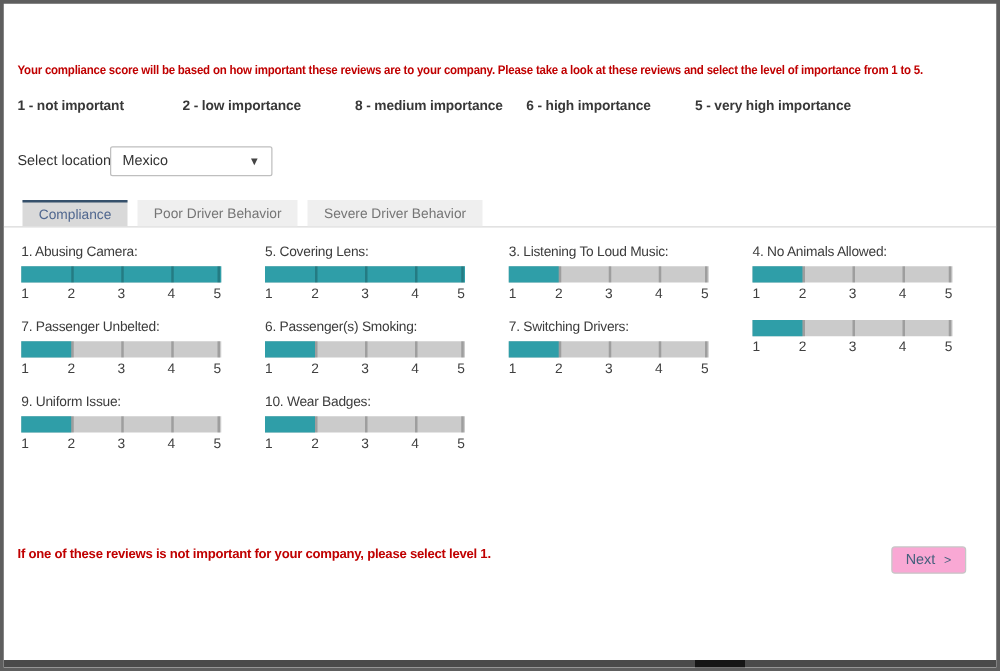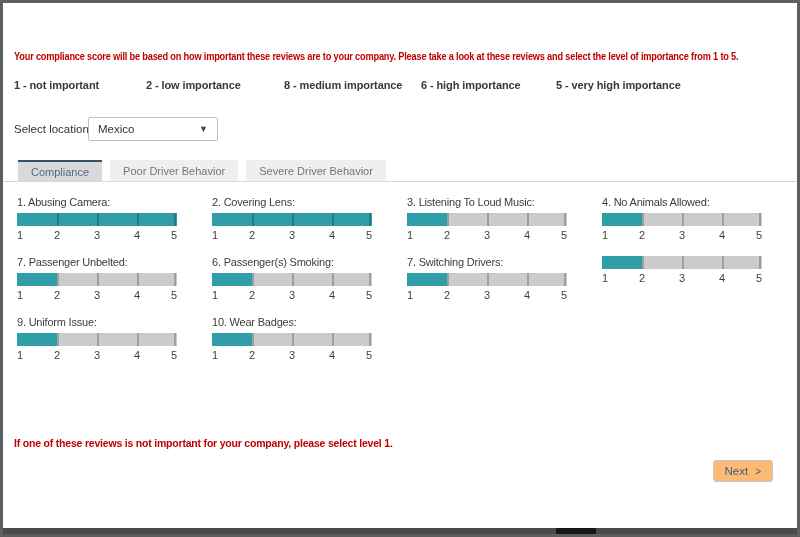--- a/index.html
+++ b/index.html
@@ -118,23 +118,23 @@
   .scale-num.p2 { left: 50%; transform: translateX(-50%); }
   .scale-num.p3 { left: 75%; transform: translateX(-50%); }
   .scale-num.p4 { right: 0; }
   
   .note-text {
     position: absolute; left: 11px; top: 434px;
     color: #c00000; font-size: 10.5px; font-weight: 700;
     letter-spacing: -0.2px; white-space: nowrap;
   }
   .next-btn {
-    position: absolute; right: 24px; top: 457px;
+    position: absolute; right: 24px; top: 434px;
     display: flex; align-items: center; gap: 7px;
-    background: #fdba74; border: 1px solid #c6c6c6; border-radius: 3px;
+    background: #f9a8d4; border: 1px solid #c6c6c6; border-radius: 3px;
     padding: 4px 11px; cursor: pointer;
     color: #44607c; font-size: 11.5px; font-family: inherit;
   }
   .next-chevron { font-size: 10px; line-height: 11px; }
   
   .bottom-bar {
     position: absolute; left: 0; right: 0; bottom: 0; height: 6px;
     background: #4a4a4a;
   }
   .bottom-notch {
@@ -174,21 +174,21 @@
     </div>
     <div class="slider-scale">
           <span class="scale-num p0">1</span>
           <span class="scale-num p1">2</span>
           <span class="scale-num p2">3</span>
           <span class="scale-num p3">4</span>
           <span class="scale-num p4">5</span>
         </div>
   </div>
       <div class="slider-item">
-    <div class="slider-label">2. Covering Lens:</div>
+    <div class="slider-label">5. Covering Lens:</div>
     <div class="slider-track">
       <div class="slider-fill" style="width: 100%;"></div>
       <div class="tick t25"></div>
       <div class="tick t50"></div>
       <div class="tick t75"></div>
       <div class="tick tend"></div>
     </div>
     <div class="slider-scale">
           <span class="scale-num p0">1</span>
           <span class="scale-num p1">2</span>

